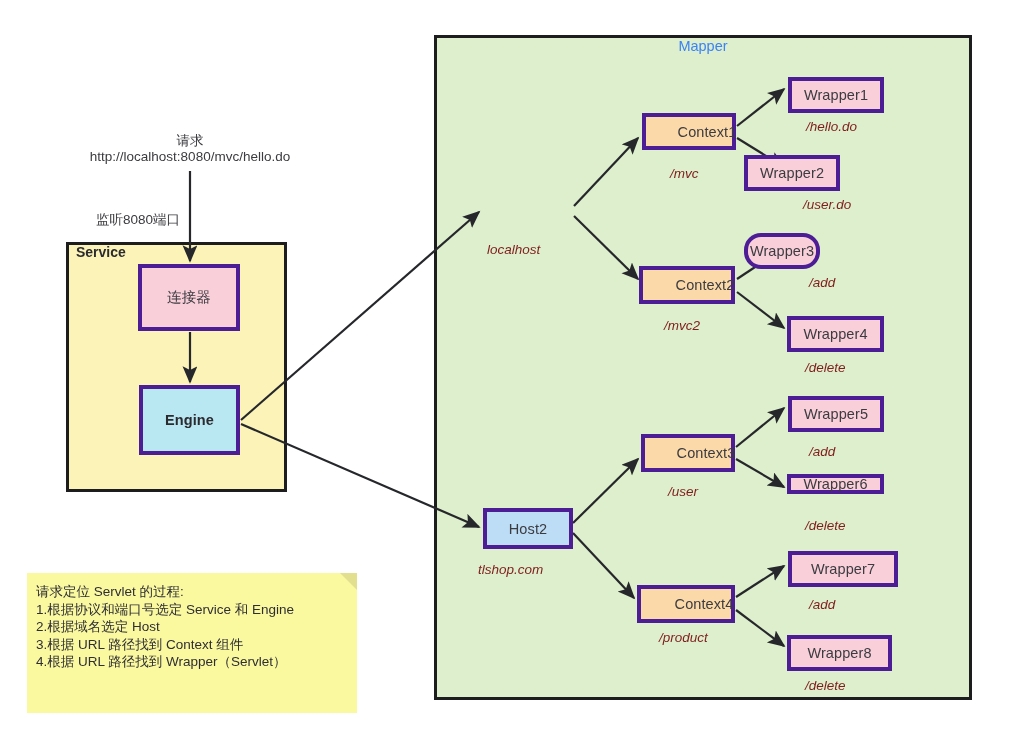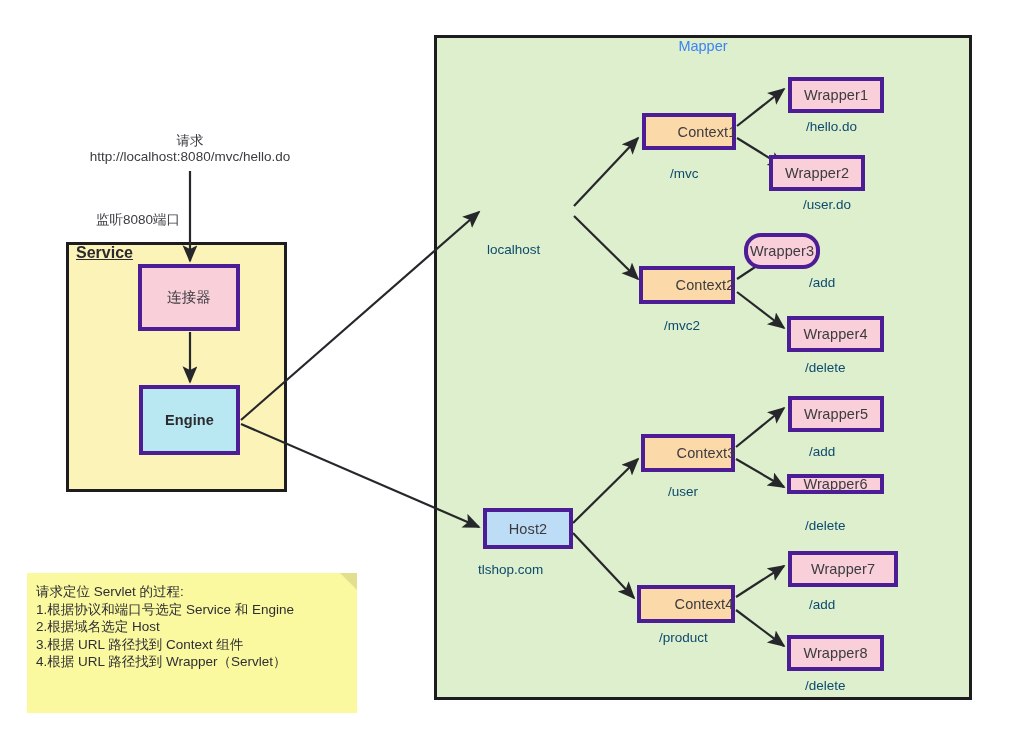--- a/index.html
+++ b/index.html
@@ -41,22 +41,23 @@
   .node.pink   { background: #f9cfd9; }
   .node.orange { background: #fcd9a8; padding-left: 36px; }
   .node.blue   { background: #bddcf5; }
   .node.cyan   { background: #b9e8f2; }
   .node.bold   { font-weight: bold; color: #2b2b2f; }
 
   
   .sublabel {
     position: absolute;
     font-size: 13.5px;
-    color: #0c4a6e;
+    color: #7f1d1d;
     white-space: nowrap;
+    font-style: italic;
   }
 
   
   .panel {
     position: absolute;
     box-sizing: border-box;
     border: 3px solid #1d1d20;
   }
   #mapper-panel {
     left: 434px; top: 35px;
@@ -72,24 +73,23 @@
     color: #3b82f6;
   }
   #service-panel {
     left: 66px; top: 242px;
     width: 221px; height: 250px;
     background: #fbf3b8;
   }
   #service-title {
     position: absolute;
     left: 76px; top: 244px;
-    font-size: 16px;
+    font-size: 14px;
     font-weight: bold;
     color: #2b2b2f;
-    text-decoration: underline;
   }
 
   
   .caption {
     position: absolute;
     font-size: 13.5px;
     color: #3b3b40;
     white-space: nowrap;
     text-align: center;
   }
@@ -194,39 +194,39 @@
 
   <div class="node orange" style="left:641px; top:434px; width:94px; height:38px;">Context3</div>
   <div class="sublabel" style="left:668px; top:484px;">/user</div>
 
   <div class="node orange" style="left:637px; top:585px; width:98px; height:38px;">Context4</div>
   <div class="sublabel" style="left:659px; top:630px;">/product</div>
 
   <div class="node pink" style="left:788px; top:77px; width:96px; height:36px;">Wrapper1</div>
   <div class="sublabel" style="left:806px; top:119px;">/hello.do</div>
 
-  <div class="node pink" style="left:769px; top:155px; width:96px; height:36px;">Wrapper2</div>
+  <div class="node pink" style="left:744px; top:155px; width:96px; height:36px;">Wrapper2</div>
   <div class="sublabel" style="left:803px; top:197px;">/user.do</div>
 
   <div class="node pink" style="left:744px; top:233px; width:76px; height:36px;border-radius:17px;">Wrapper3</div>
   <div class="sublabel" style="left:809px; top:275px;">/add</div>
 
   <div class="node pink" style="left:787px; top:316px; width:97px; height:36px;">Wrapper4</div>
   <div class="sublabel" style="left:805px; top:360px;">/delete</div>
 
   <div class="node pink" style="left:788px; top:396px; width:96px; height:36px;">Wrapper5</div>
   <div class="sublabel" style="left:809px; top:444px;">/add</div>
 
   <div class="node pink" style="left:787px; top:474px; width:97px; height:20px;">Wrapper6</div>
   <div class="sublabel" style="left:805px; top:518px;">/delete</div>
 
   <div class="node pink" style="left:788px; top:551px; width:110px; height:36px;">Wrapper7</div>
   <div class="sublabel" style="left:809px; top:597px;">/add</div>
 
-  <div class="node pink" style="left:787px; top:635px; width:97px; height:36px;">Wrapper8</div>
+  <div class="node pink" style="left:787px; top:635px; width:105px; height:36px;">Wrapper8</div>
   <div class="sublabel" style="left:805px; top:678px;">/delete</div>
 
   <div id="note-box">
     <div id="note-fold"></div>
     <div id="note-text">请求定位 Servlet 的过程:
 1.根据协议和端口号选定 Service 和 Engine
 2.根据域名选定 Host
 3.根据 URL 路径找到 Context 组件
 4.根据 URL 路径找到 Wrapper（Servlet）</div>
   </div>

